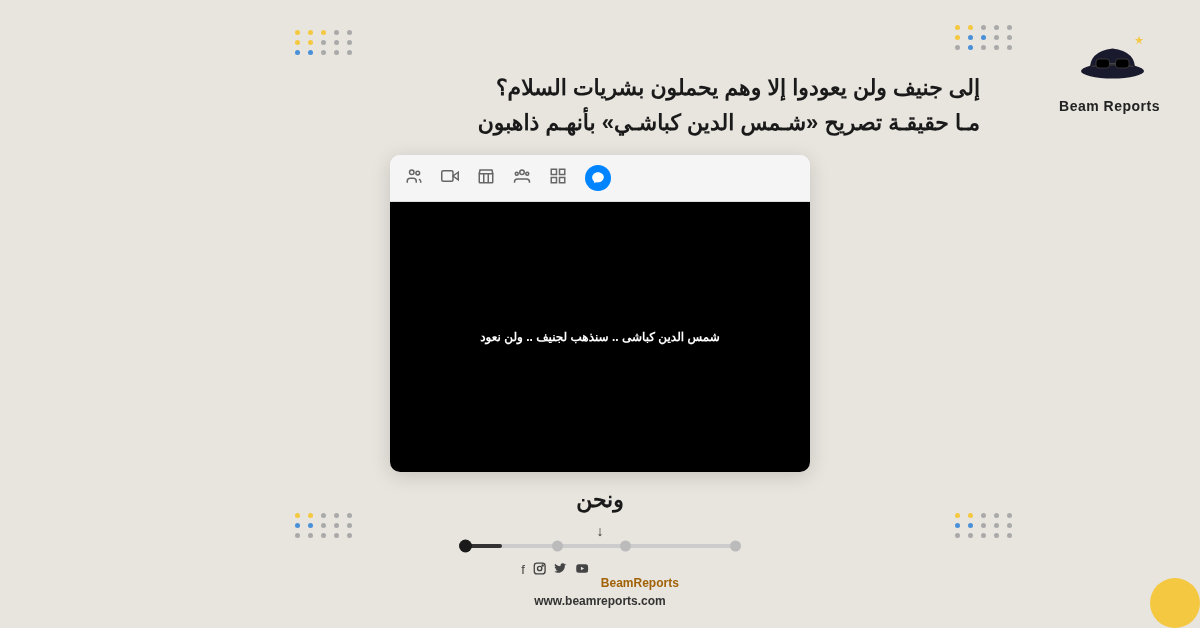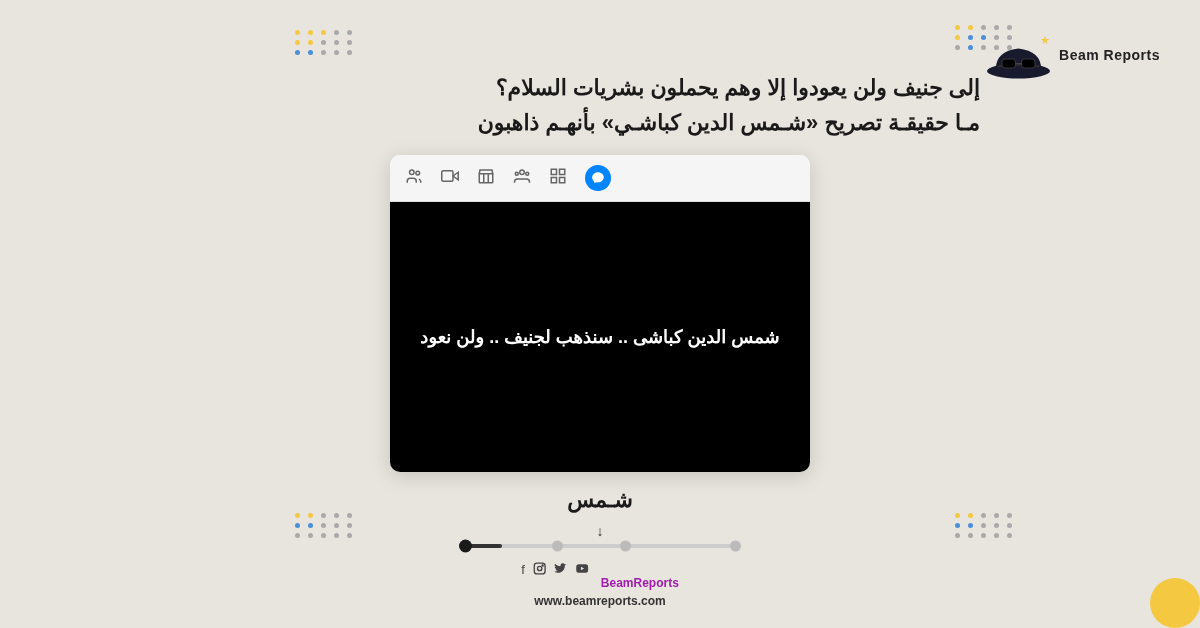--- a/index.html
+++ b/index.html
@@ -12,21 +12,21 @@
       overflow: hidden;
       position: relative;
     }
 
     
     .logo-area {
       position: absolute;
       top: 20px;
       right: 40px;
       display: flex;
-      flex-direction: row;
+      flex-direction: column;
       align-items: center;
       gap: 8px;
     }
 
     .logo-icon {
       position: relative;
       width: 70px;
       height: 70px;
     }
 
@@ -100,21 +100,21 @@
       width: 100%;
       height: 270px;
       display: flex;
       align-items: center;
       justify-content: center;
       position: relative;
     }
 
     .video-subtitle {
       color: #fff;
-      font-size: 18px;
+      font-size: 12px;
       font-weight: 600;
       text-align: center;
       direction: rtl;
       line-height: 1.7;
       padding: 20px;
       font-family: Arial, sans-serif;
     }
 
     
     .label-area {
@@ -370,21 +370,21 @@
     </div>
 
     <div class="video-area">
       <div class="video-subtitle">
         <div>شمس الدين كباشى .. سنذهب لجنيف .. ولن نعود</div>
       </div>
     </div>
   </div>
 
   <div class="label-area">
-    <span class="label-fabricated">شـمس</span>
+    <span class="label-fabricated">ونحن</span>
   </div>
 
   <div class="timeline-container">
     <div class="timeline-arrow">↓</div>
     <div class="timeline-bar">
       <div class="timeline-fill"></div>
       <div style="position:absolute;top:50%;transform:translateY(-50%);width:100%;height:100%;">
         <div style="position:absolute;left:-1px;top:50%;transform:translateY(-50%);width:13px;height:13px;border-radius:50%;background:#1a1a1a;"></div>
         <div style="position:absolute;left:33%;top:50%;transform:translateY(-50%);width:11px;height:11px;border-radius:50%;background:#bbb;border:2px solid #bbb;"></div>
         <div style="position:absolute;left:57%;top:50%;transform:translateY(-50%);width:11px;height:11px;border-radius:50%;background:#bbb;border:2px solid #bbb;"></div>
@@ -408,18 +408,18 @@
     <span style="font-size:13px;color:#444;">
       <svg width="13" height="13" viewBox="0 0 24 24" fill="#444">
         <path d="M23 3a10.9 10.9 0 01-3.14 1.53A4.48 4.48 0 0016 2.5a4.48 4.48 0 00-4.48 4.48c0 .35.04.7.11 1.02C7.73 7.8 4.1 5.9 1.64 3.16a4.48 4.48 0 001.39 5.98A4.44 4.44 0 011 8.65v.06c0 2.17 1.54 3.98 3.58 4.39a4.5 4.5 0 01-2.02.08 4.48 4.48 0 004.18 3.11A8.98 8.98 0 010 17.54 12.67 12.67 0 006.88 20c8.26 0 12.78-6.84 12.78-12.77 0-.2 0-.39-.01-.58A9.1 9.1 0 0023 3z"></path>
       </svg>
     </span>
     <span style="font-size:13px;color:#444;">
       <svg width="14" height="13" viewBox="0 0 24 24" fill="#444">
         <path d="M22.54 6.42a2.78 2.78 0 00-1.95-1.97C18.88 4 12 4 12 4s-6.88 0-8.59.45A2.78 2.78 0 001.46 6.42 29 29 0 001 12a29 29 0 00.46 5.58A2.78 2.78 0 003.41 19.6C5.12 20 12 20 12 20s6.88 0 8.59-.45a2.78 2.78 0 001.95-1.97A29 29 0 0023 12a29 29 0 00-.46-5.58zM9.75 15.02V8.98L15.5 12l-5.75 3.02z"></path>
       </svg>
     </span>
-    <span class="footer-handle" style="margin-left:4px;font-size:12px;font-weight:700;color:#a21caf;margin-top:27px;">BeamReports</span>
+    <span class="footer-handle" style="margin-left:4px;font-size:12px;font-weight:700;color:#a16207;margin-top:27px;">BeamReports</span>
   </div>
   <div class="footer-url">www.beamreports.com</div>
 </div>
 
 <div class="yellow-circle"></div>
 
 </body></html>

